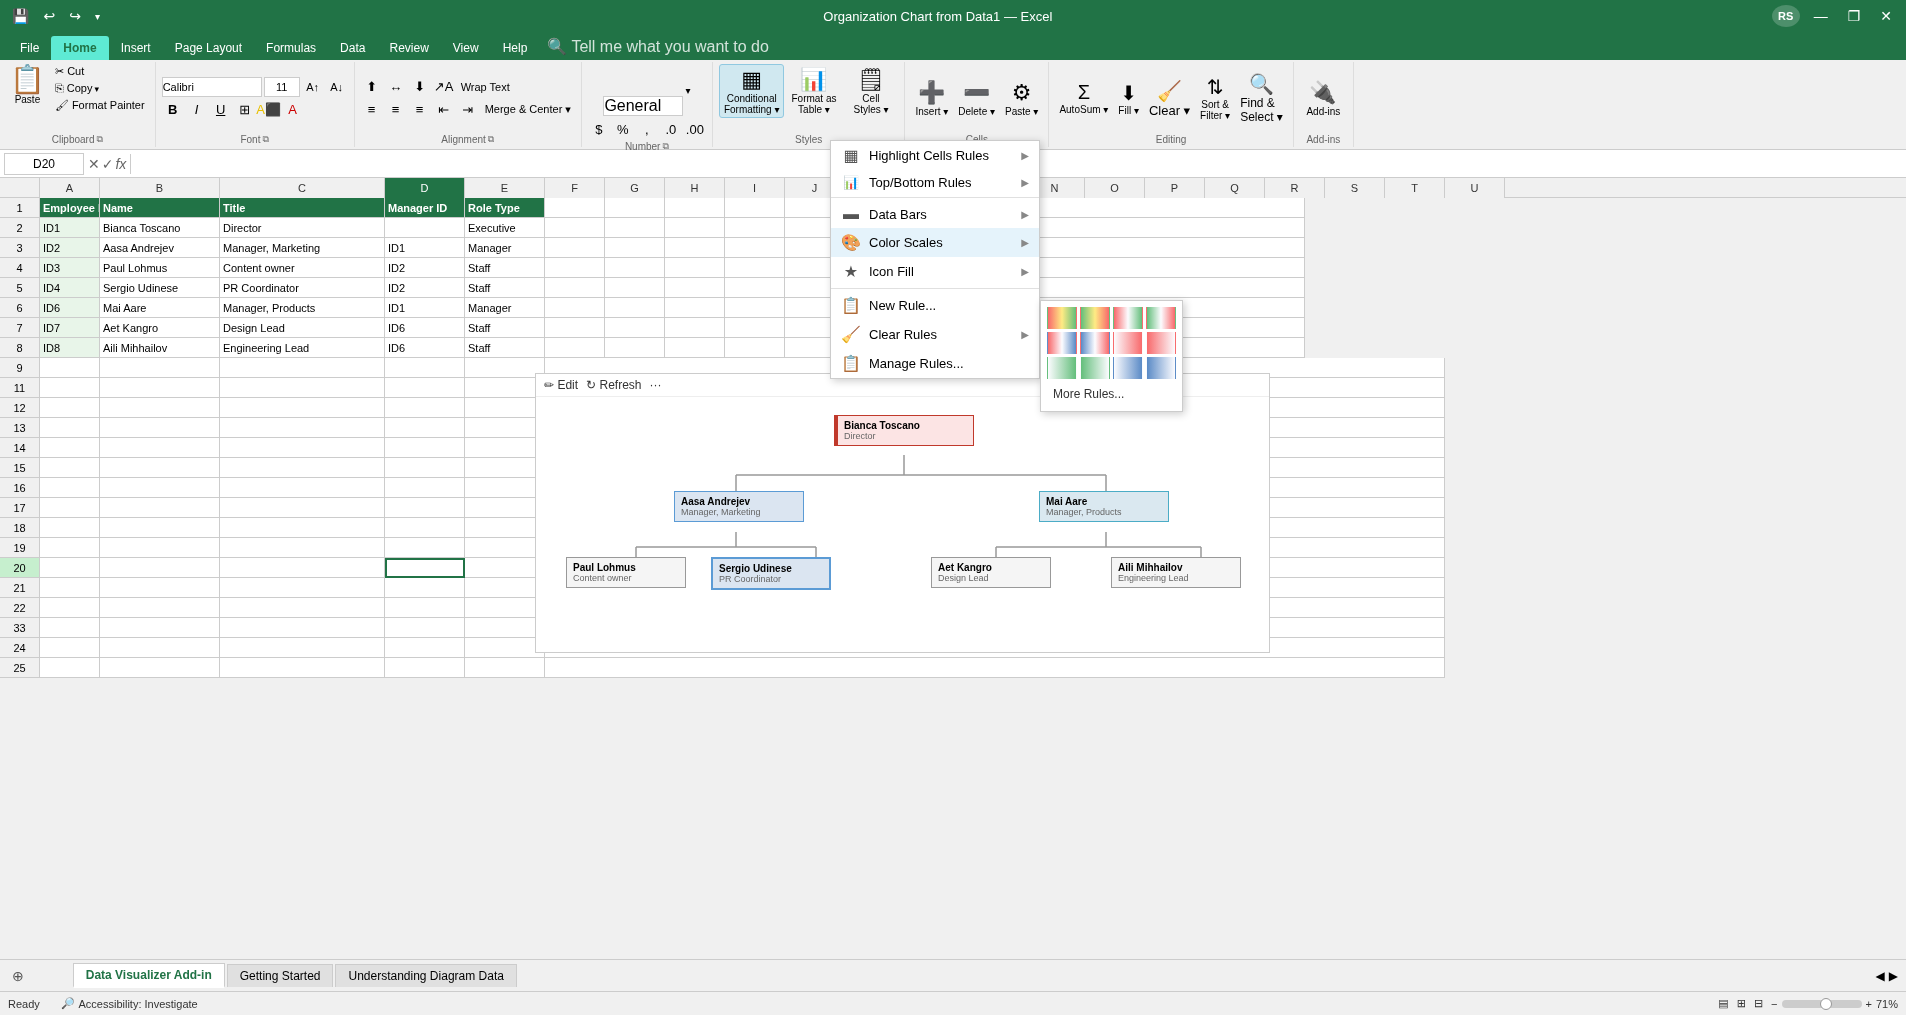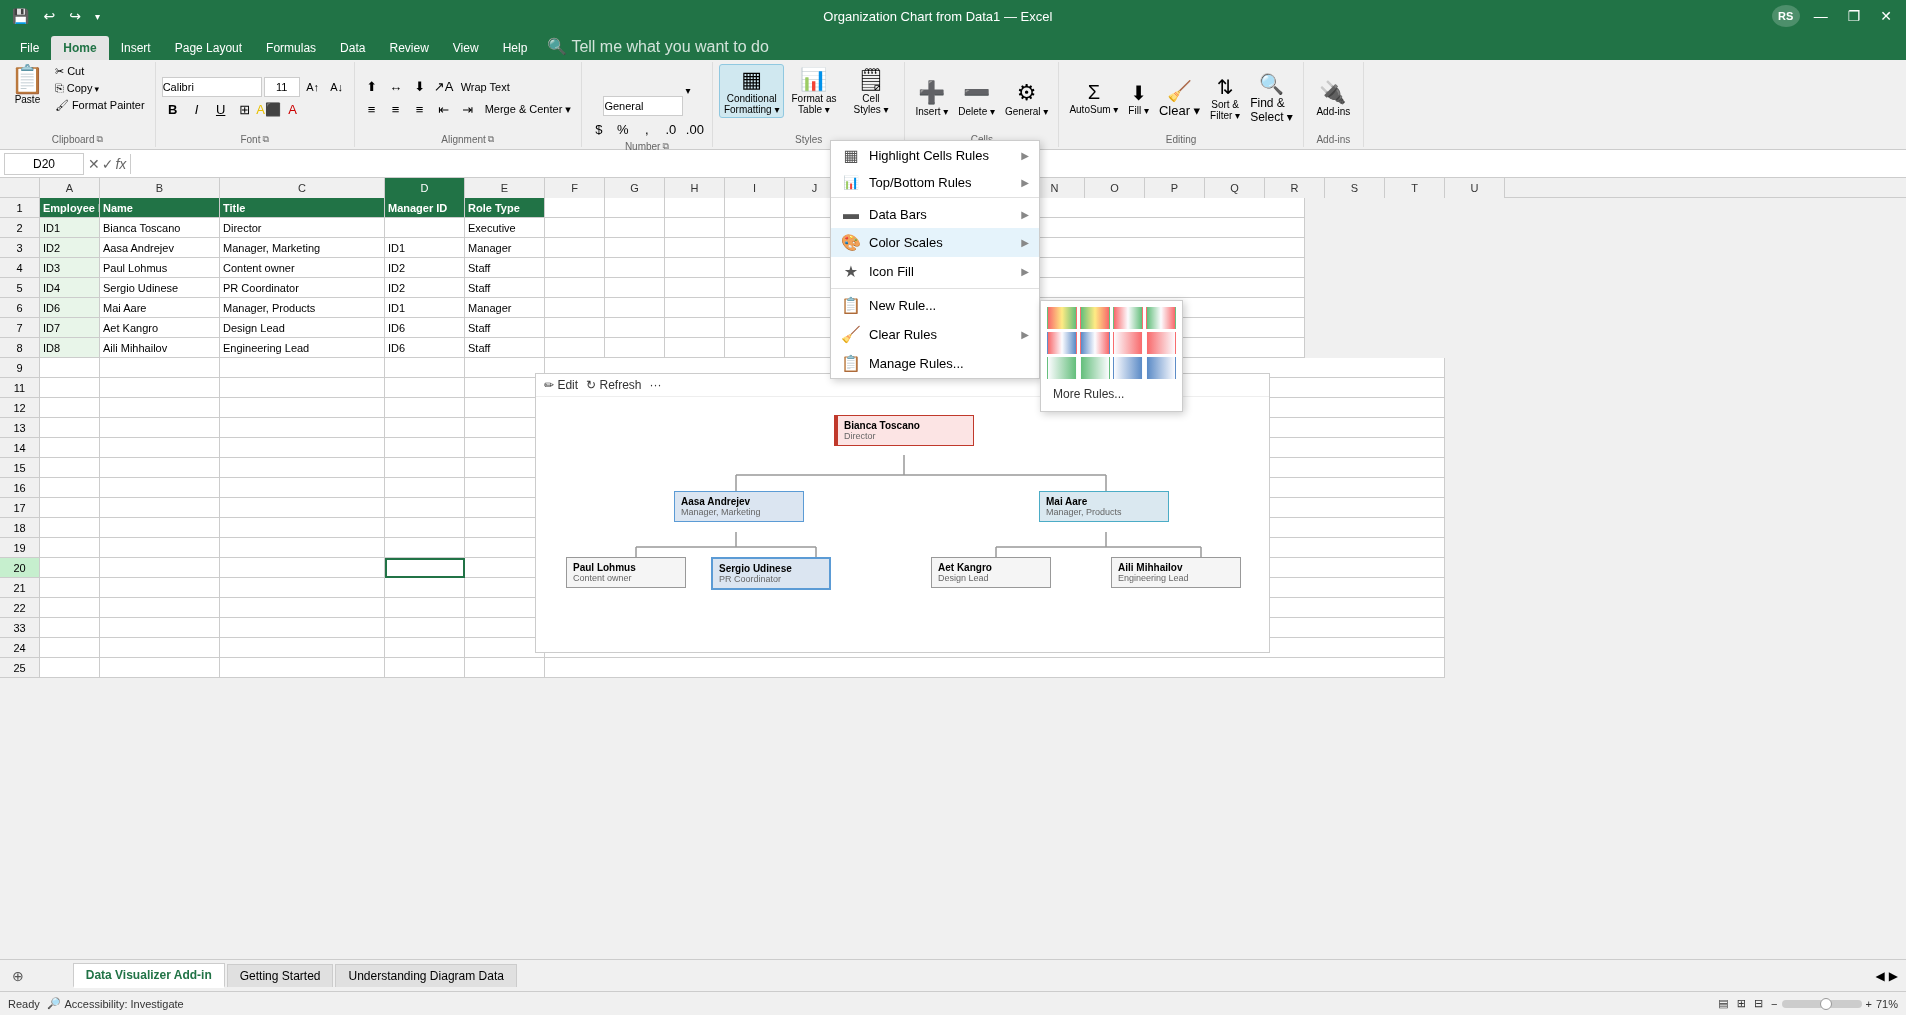--- a/index.html
+++ b/index.html
@@ -32,21 +32,21 @@
       padding: 4px 12px;
       color: white;
       font-size: 12px;
       cursor: pointer;
       border-radius: 3px 3px 0 0;
       height: 24px;
       display: flex;
       align-items: center;
     }
     .ribbon-tab.active {
-      background: #e5e5e5;
+      background: #5eead4;
       color: #217346;
       font-weight: bold;
       margin-top: 38px;
     }
 
     
     #ribbon {
       height: 90px;
       background: #f0f0f0;
       border-bottom: 1px solid #ccc;
@@ -332,21 +332,21 @@
       height: 24px;
       background: #f0f0f0;
       border-top: 1px solid #ccc;
       display: flex;
       align-items: center;
       justify-content: space-between;
       padding: 0 8px;
       font-size: 11px;
       color: #333;
     }
-    #status-left { display: flex; align-items: center; gap: 8px; }
+    #status-left { display: flex; align-items: center; gap: 22px; }
     #status-right { display: flex; align-items: center; gap: 8px; }
     .zoom-control { display: flex; align-items: center; gap: 4px; }
 
     
     #sheet-tabs {
       height: 32px;
       background: #f0f0f0;
       border-top: 1px solid #ccc;
       display: flex;
       align-items: center;
@@ -510,21 +510,21 @@
         <span class="format-btn">⇥</span>
         <div class="small-btn">Merge &amp; Center ▾</div>
       </div>
     </div>
     <div class="ribbon-group-label">Alignment <span style="font-size:9px;cursor:pointer">⧉</span></div>
   </div>
 
   <div class="ribbon-group" style="min-width:100px">
     <div class="ribbon-group-content" style="flex-direction:column;gap:3px">
       <div style="display:flex;align-items:center;gap:2px">
-        <input type="text" style="width: 80px; height: 20px; font-size: 11px; border: 1px solid rgb(204, 204, 204); margin-top: 32px;" value="General">
+        <input type="text" style="width: 80px; height: 20px; font-size: 16px; border: 1px solid rgb(204, 204, 204); margin-top: 32px;" value="General">
         <span style="font-size:10px;cursor:pointer">▾</span>
       </div>
       <div style="display:flex;gap:2px;align-items:center">
         <span class="format-btn">$</span>
         <span class="format-btn">%</span>
         <span class="format-btn">,</span>
         <span class="format-btn">.0</span>
         <span class="format-btn">.00</span>
       </div>
     </div>
@@ -554,21 +554,21 @@
       <div class="ribbon-btn ribbon-btn-large">
         <span style="font-size:22px">➕</span>
         <span style="font-size:10px">Insert ▾</span>
       </div>
       <div class="ribbon-btn ribbon-btn-large">
         <span style="font-size:22px">➖</span>
         <span style="font-size:10px">Delete ▾</span>
       </div>
       <div class="ribbon-btn ribbon-btn-large">
         <span style="font-size:22px">⚙</span>
-        <span style="font-size:10px">General ▾</span>
+        <span style="font-size:10px">Paste ▾</span>
       </div>
     </div>
     <div class="ribbon-group-label">Cells</div>
   </div>
 
   <div class="ribbon-group" style="min-width:160px">
     <div class="ribbon-group-content" style="flex-direction:row;gap:2px">
       <div class="ribbon-btn ribbon-btn-large">
         <span style="font-size:20px">Σ</span>
         <span style="font-size:10px">AutoSum ▾</span>

